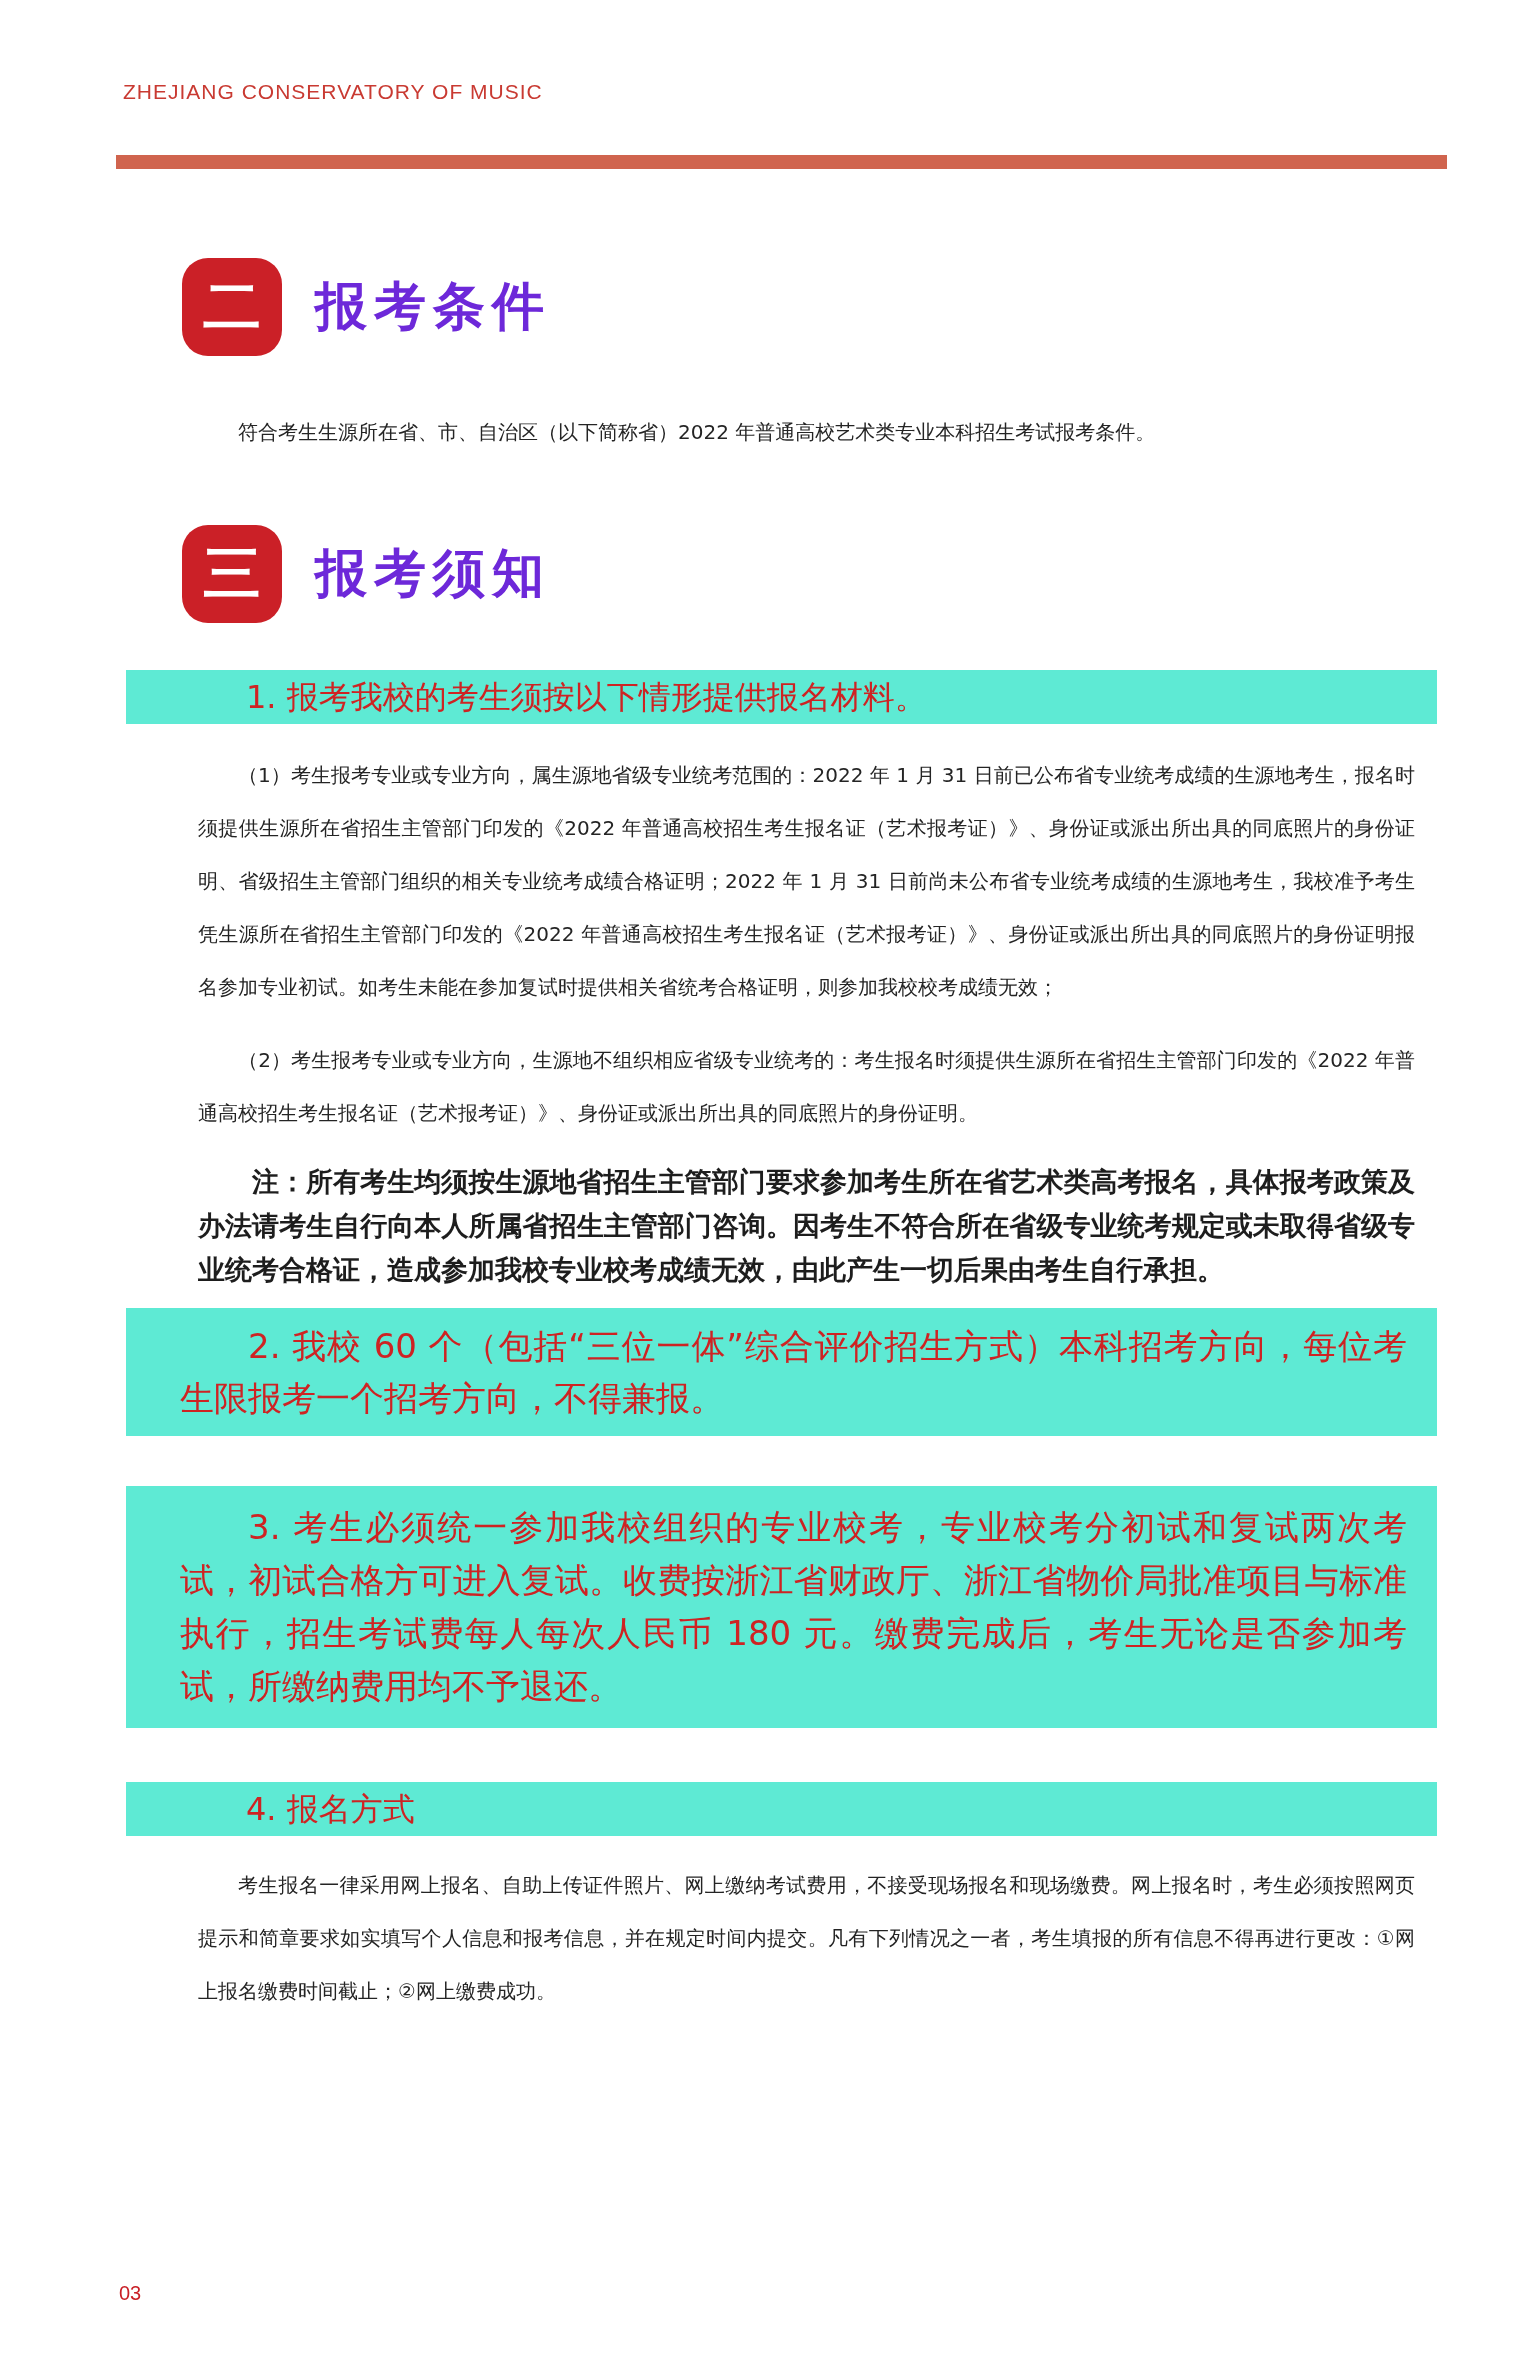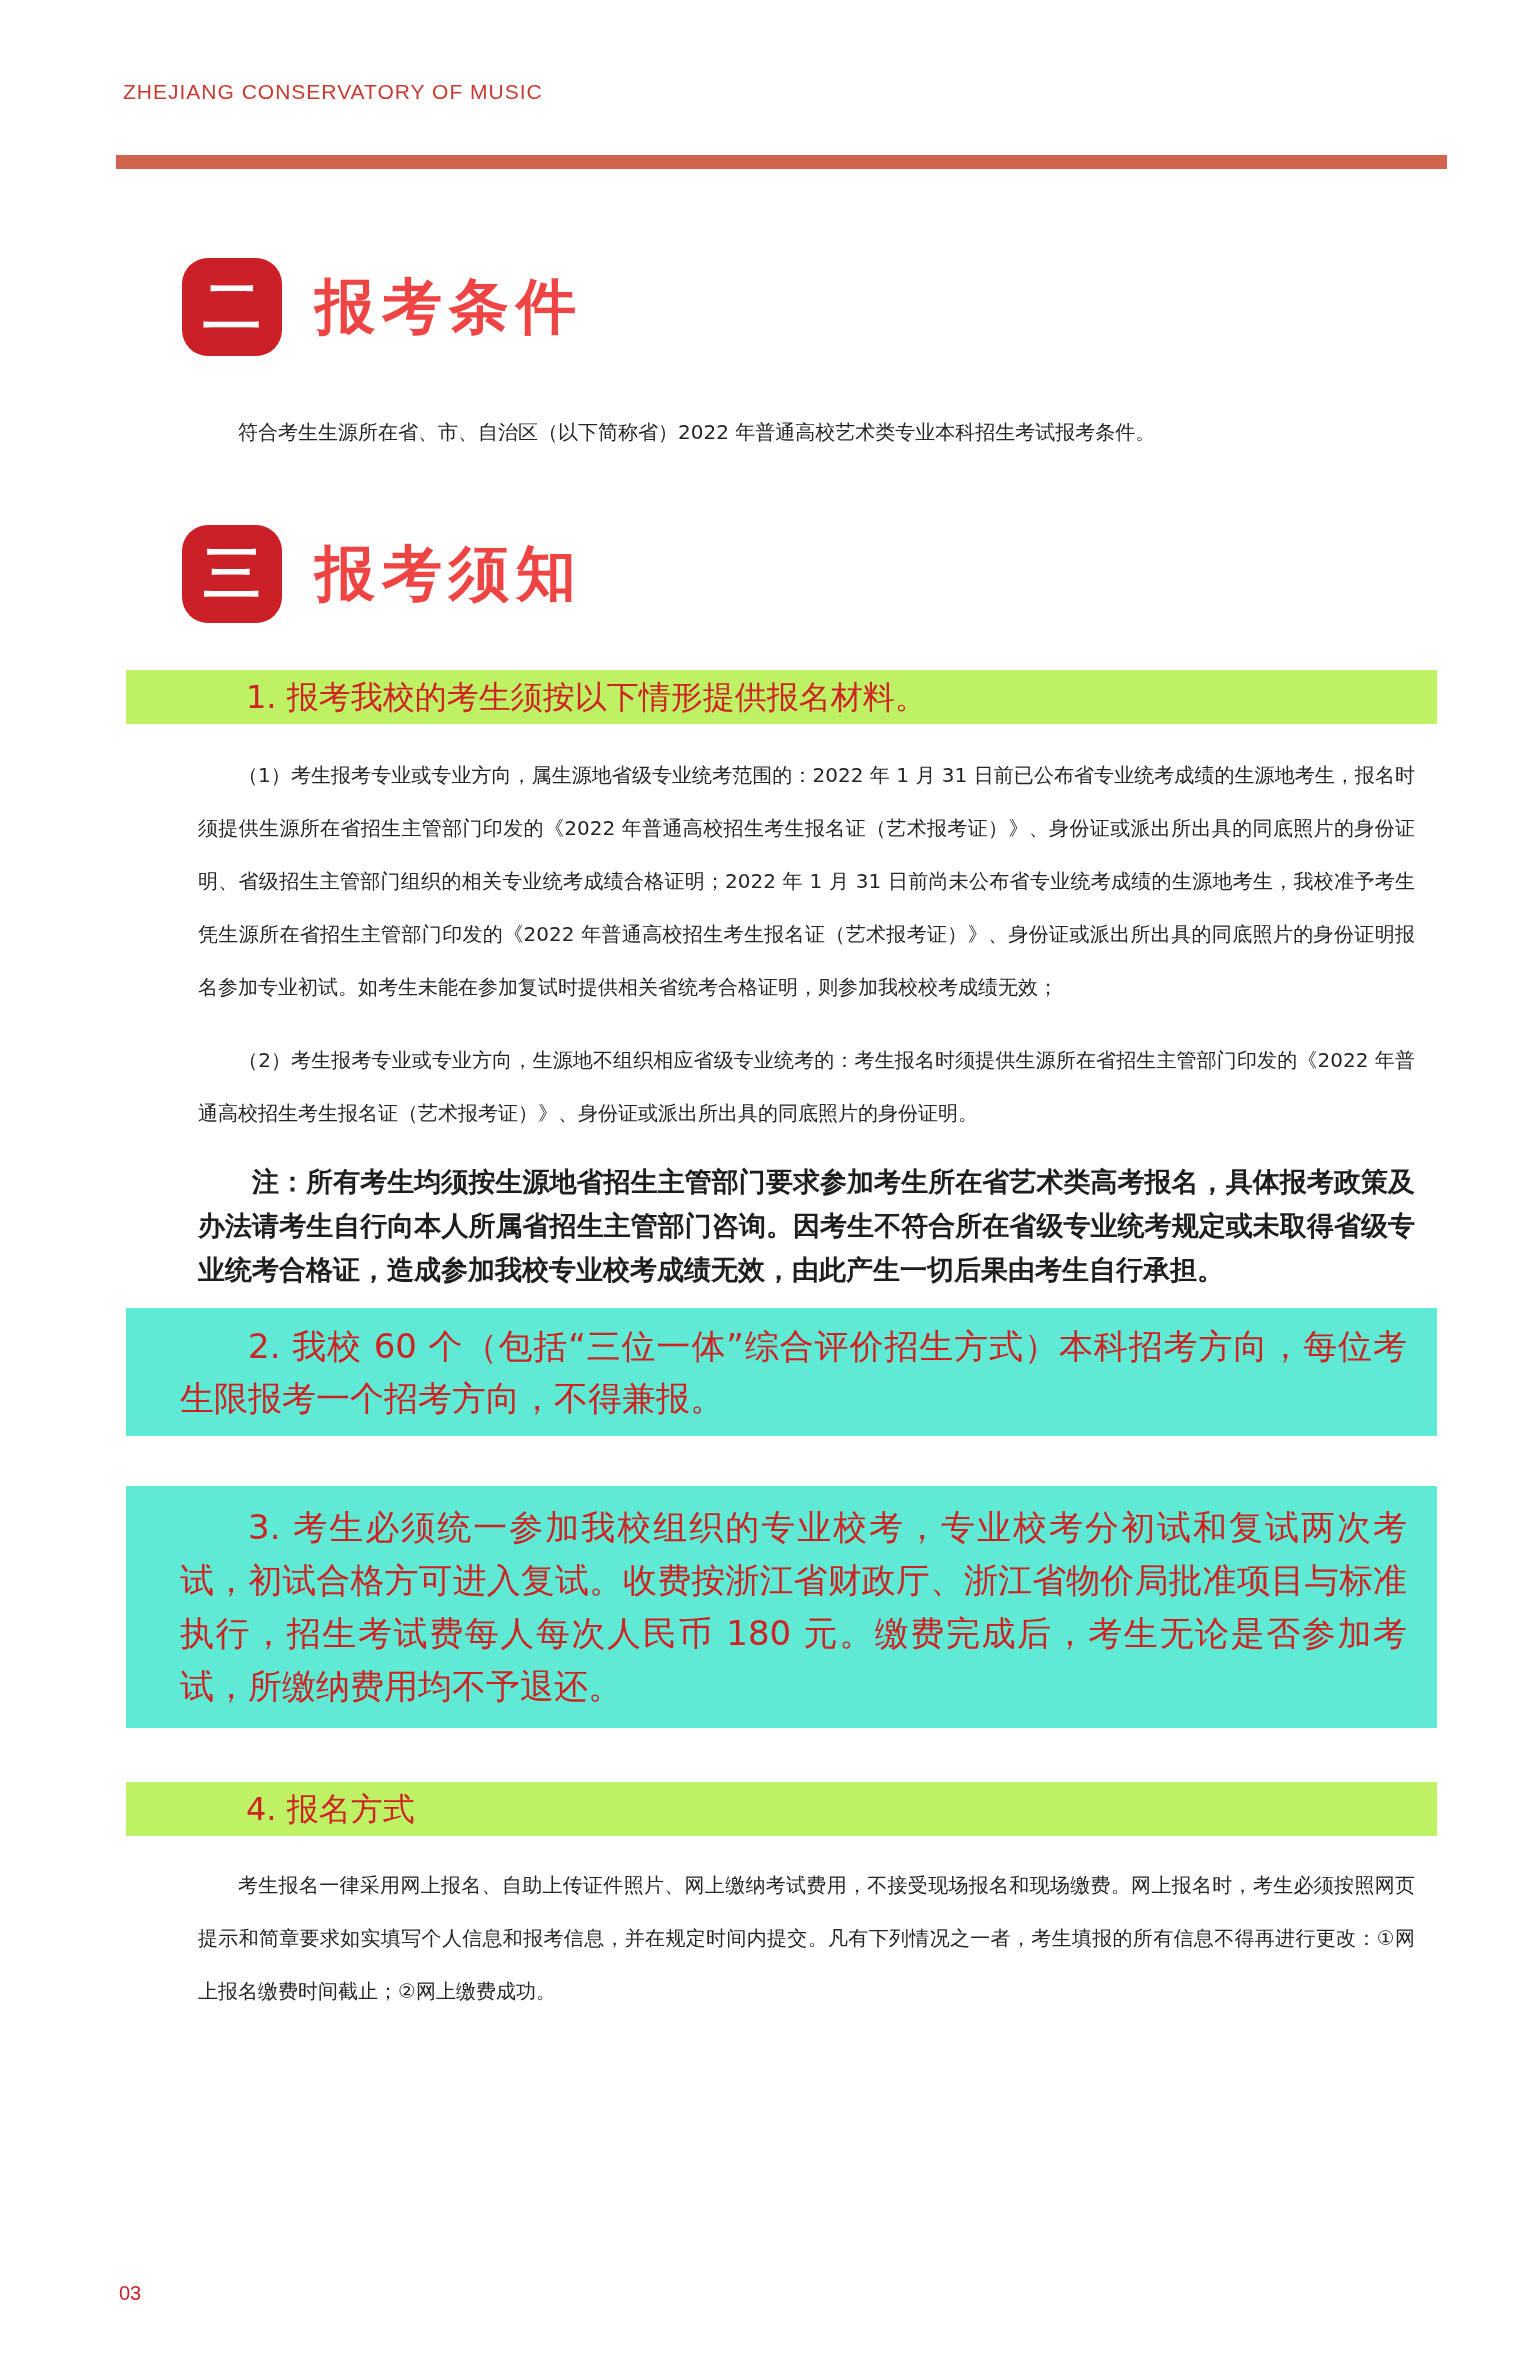--- a/index.html
+++ b/index.html
@@ -40,22 +40,22 @@
     width:100px; height:98px;
     background:#cb2027;
     border-radius:26px;
     color:#ffffff;
     font-size:58px; font-weight:bold;
     font-family:"DejaVu Serif", serif;
     display:flex; align-items:center; justify-content:center;
     flex:0 0 auto;
   }
   .sec-title {
-    color:#ef4444;
-    font-size:60px;
+    color:#6d28d9;
+    font-size:52px;
     font-weight:bold;
     font-family:"DejaVu Serif", serif;
     letter-spacing:7px;
     line-height:1;
     padding-top:4px;
   }
   
   .para {
     margin:36px 15px 0 65px;
     font-size:20px;
@@ -71,21 +71,21 @@
     font-size:27px;
     line-height:44px;
     font-weight:bold;
     text-align:justify;
     text-indent:2em;
     color:#1d1d1d;
   }
   
   .gray-head {
     margin-top:40px;
-    background:#bef264;
+    background:#5eead4;
     padding:9px 20px 9px 120px;
     font-size:32px;
     line-height:36px;
     color:#ce2323;
   }
   .gray-head.fourth { margin-top:54px; }
   .gray-block {
     background:#5eead4;
     padding:12px 30px 12px 54px;
     font-size:34px;

